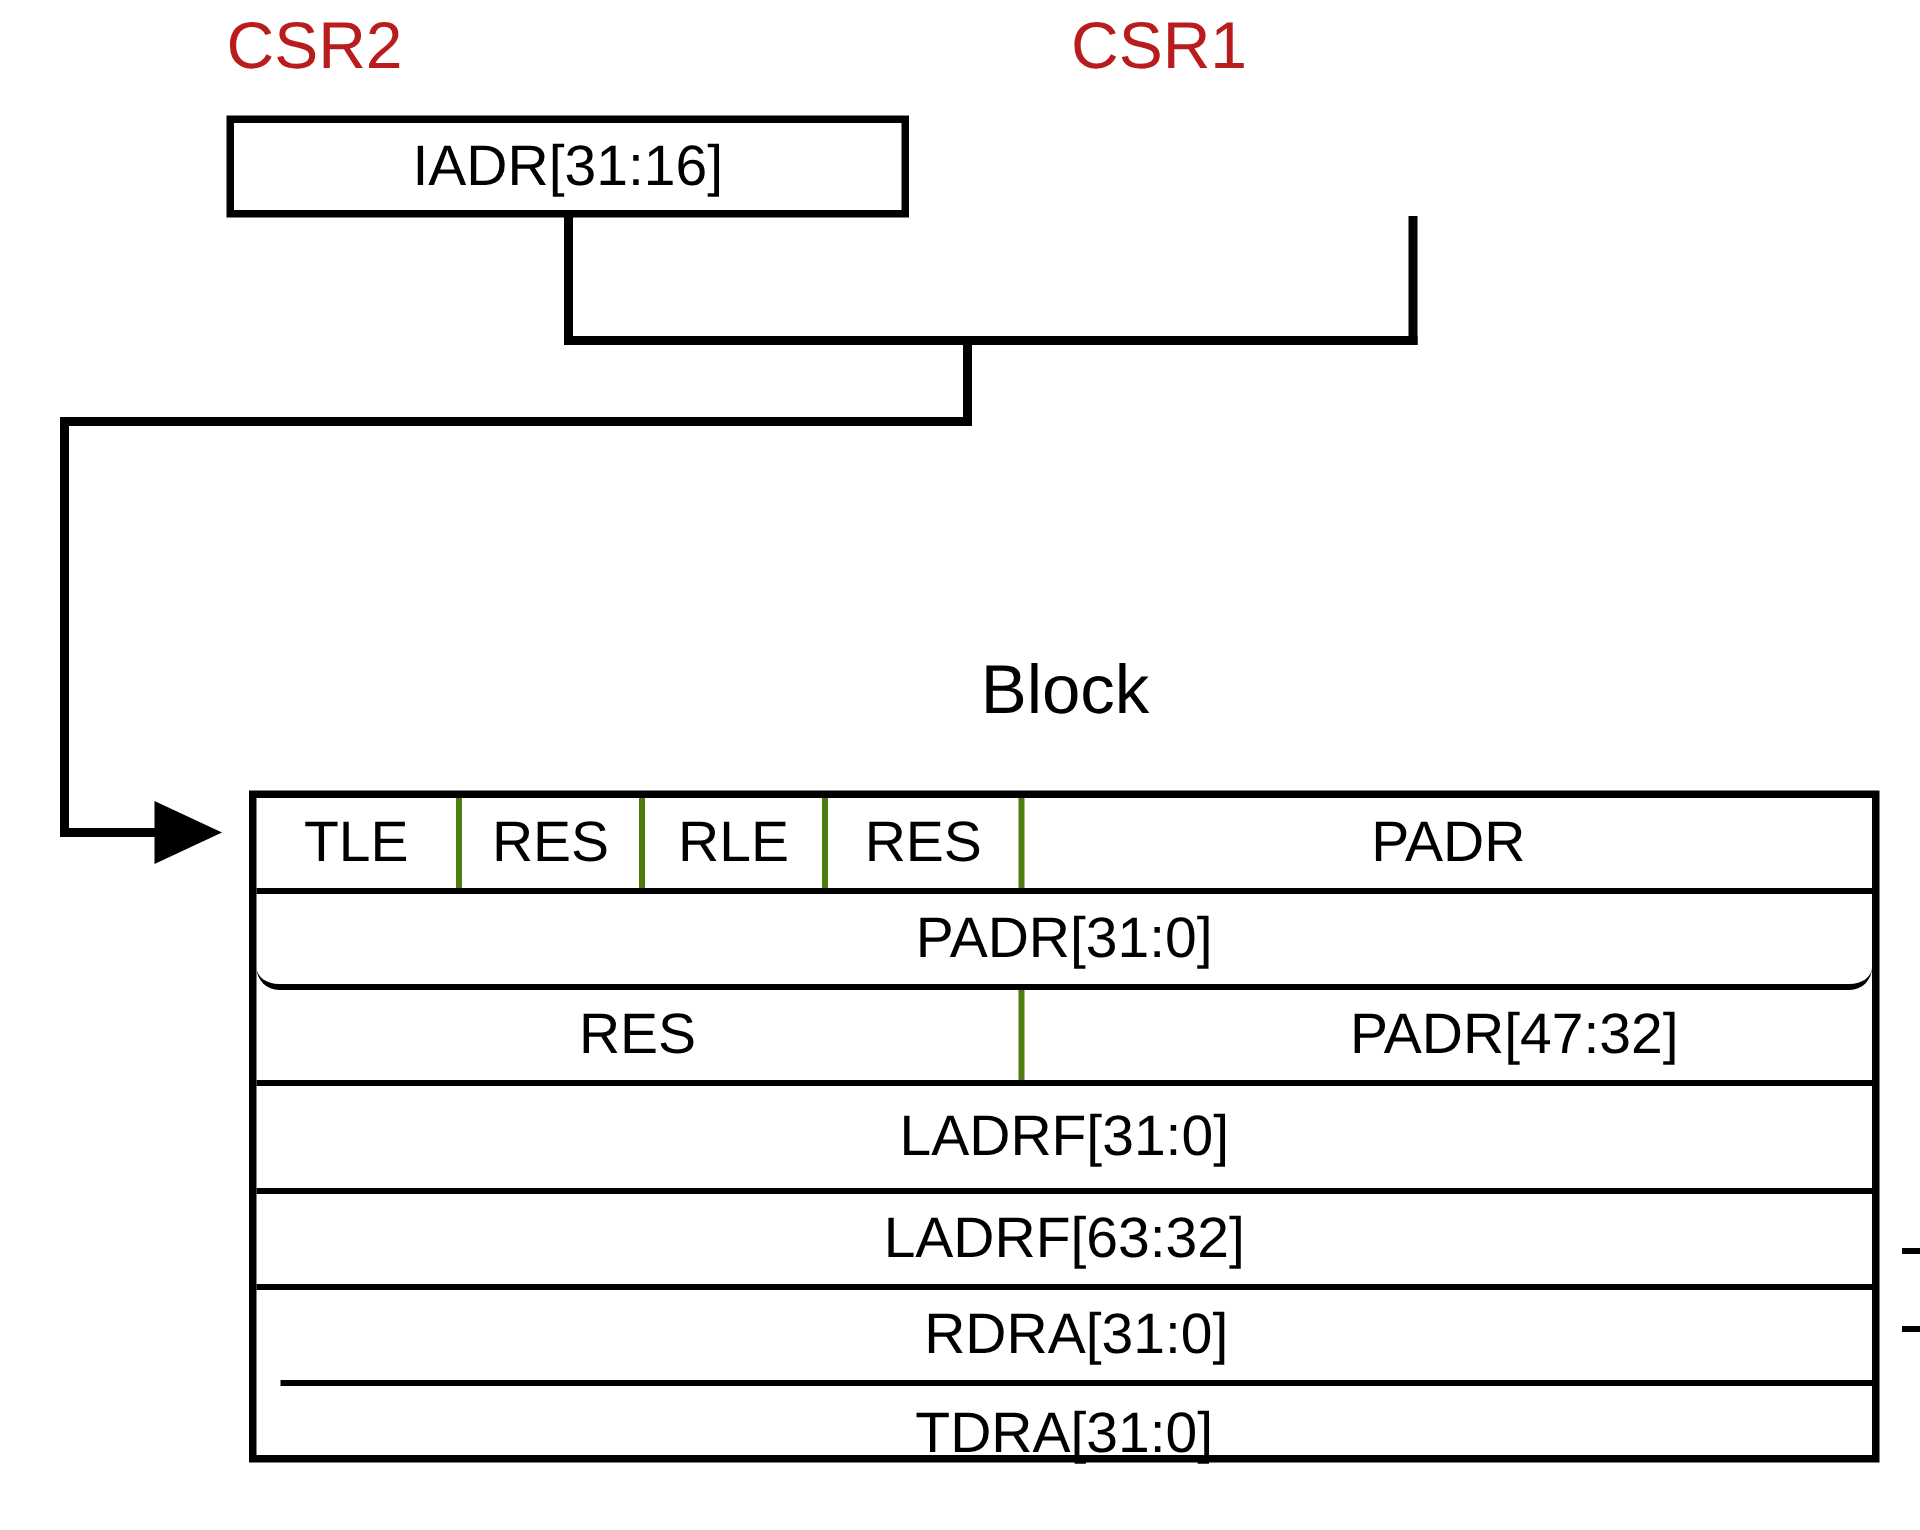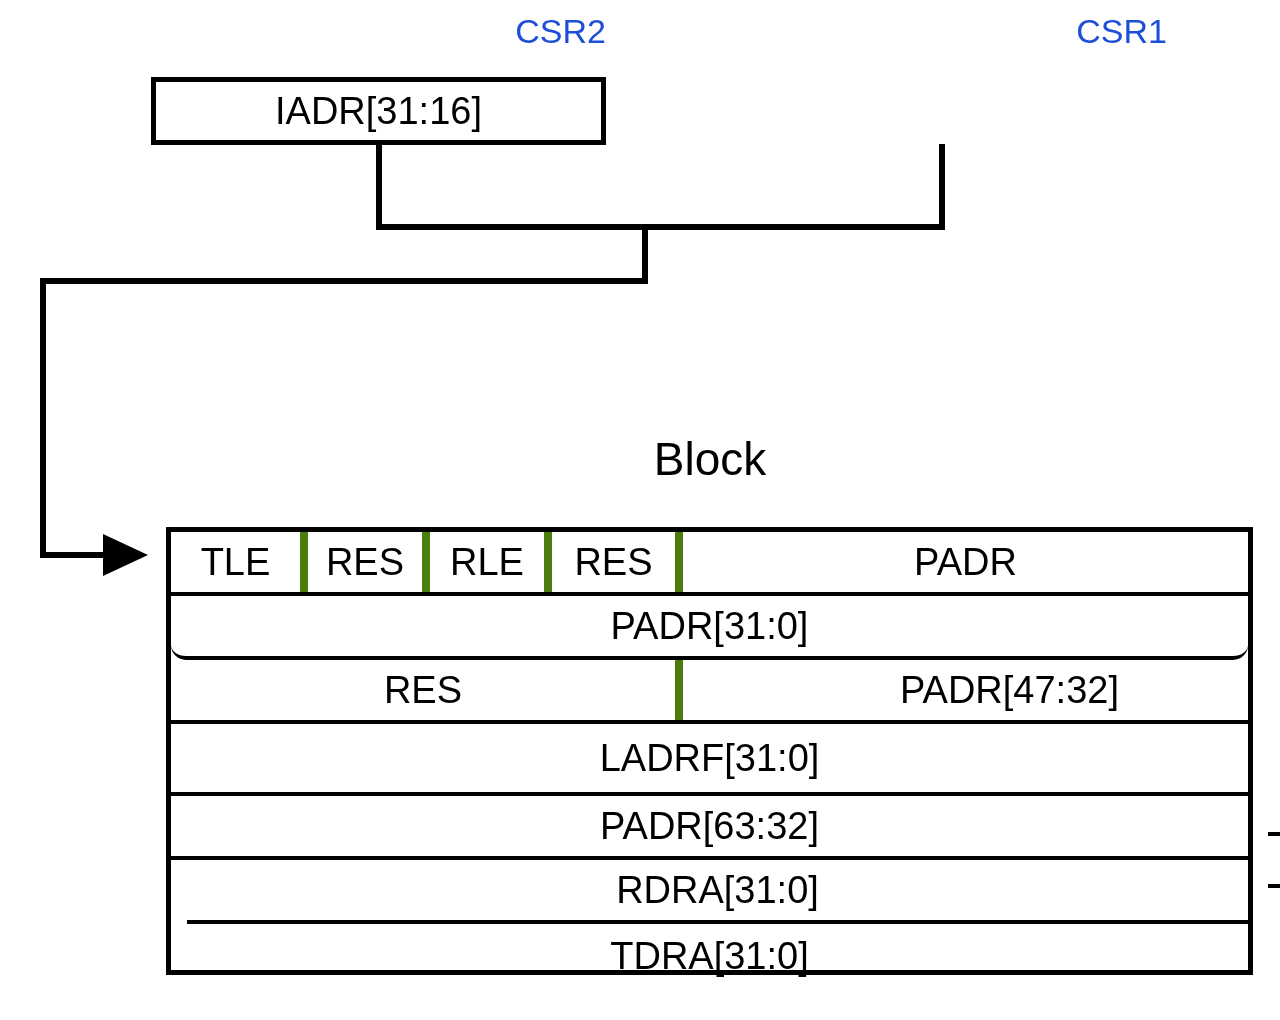--- a/index.html
+++ b/index.html
@@ -10,25 +10,25 @@
     font-family:"Liberation Sans", sans-serif;
     color:#000000;
     overflow:hidden;
     position:relative;
   }
   #stage{position:relative;width:1280px;height:1020px;}
 
   
   .reg-caption{
     position:absolute;
-    font-size:34px;
+    font-size:44px;
     line-height:46px;
-    text-align:right;
+    text-align:left;
     white-space:nowrap;
-    color:#1d4ed8;
+    color:#b91c1c;
   }
 
   
   .reg-box{
     position:absolute;
     border:5px solid #000;
     background:#fff;
     box-sizing:border-box;
     display:flex;
     align-items:center;
@@ -77,21 +77,21 @@
   }
   .ib-row:last-child{border-bottom:none;}
   .ib-cell{
     box-sizing:border-box;
     display:flex;
     align-items:center;
     justify-content:center;
     font-size:38px;
     line-height:38px;
     white-space:nowrap;
-    border-right:8px solid #4d7c0f;
+    border-right:4px solid #4d7c0f;
     overflow:hidden;
   }
   .ib-cell:last-child{border-right:none;}
 
   
   .edge-mark{
     position:absolute;
     background:#000;
     height:4px;
   }
@@ -140,21 +140,21 @@
         <div class="ib-cell" style="width: 1077px; flex: 1 1 auto;">PADR[31:0]</div>
       </div>
       <div class="ib-row" style="height: 64px;">
         <div class="ib-cell" style="width: 512px; flex: 0 0 auto;">RES</div>
         <div class="ib-cell" style="width: 653px; flex: 0 0 auto;">PADR[47:32]</div>
       </div>
       <div class="ib-row" style="height: 72px;">
         <div class="ib-cell" style="width: 1077px; flex: 1 1 auto;">LADRF[31:0]</div>
       </div>
       <div class="ib-row" style="height: 64px;">
-        <div class="ib-cell" style="width: 1077px; flex: 1 1 auto;">PADR[63:32]</div>
+        <div class="ib-cell" style="width: 1077px; flex: 1 1 auto;">LADRF[63:32]</div>
       </div>
       <div class="ib-row" style="height: 64px; margin-left: 16px;">
         <div class="ib-cell" style="width: 1077px; flex: 1 1 auto;">RDRA[31:0]</div>
       </div>
       <div class="ib-row" style="height: 64px;">
         <div class="ib-cell" style="width: 1077px; flex: 1 1 auto;">TDRA[31:0]</div>
       </div>
     </div>
 
   <div class="edge-mark" style="left:1268px; top:832px; width:12px;"></div>

